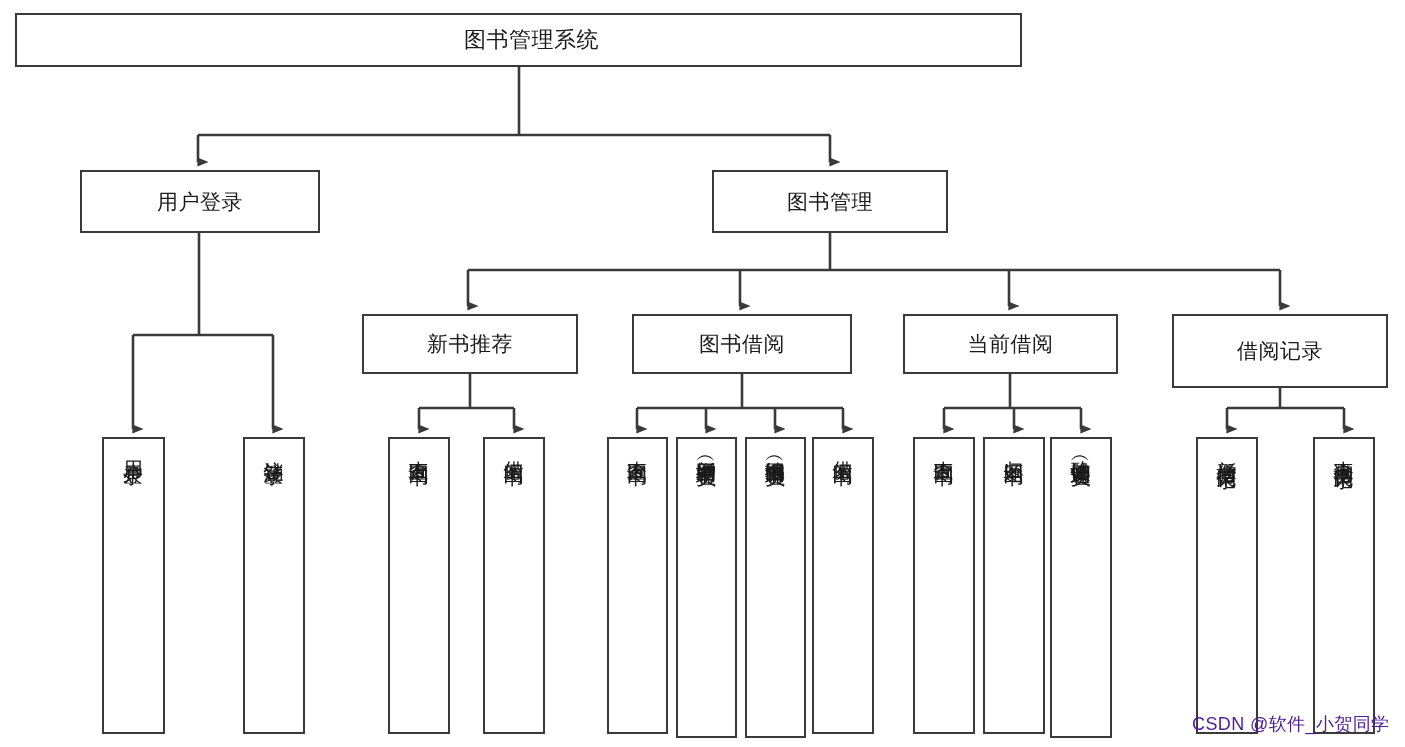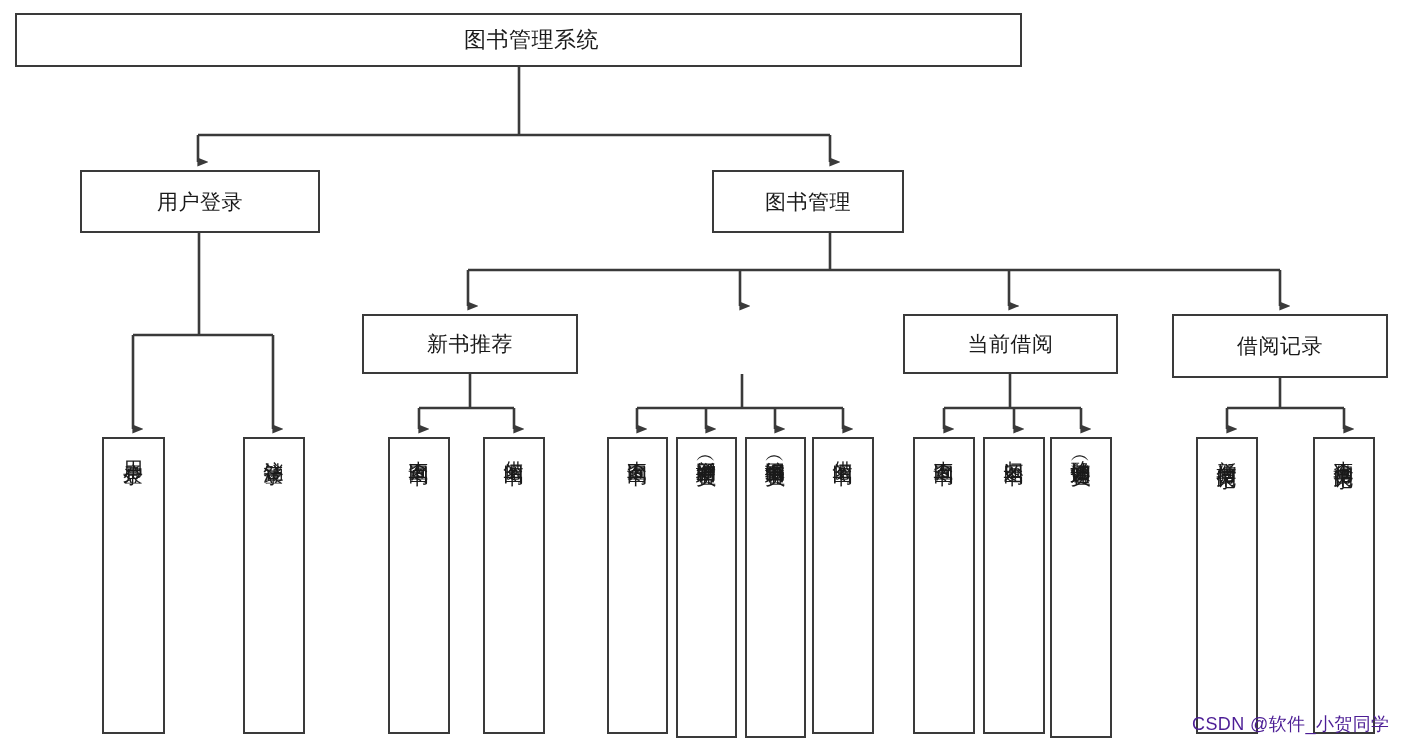--- a/index.html
+++ b/index.html
@@ -135,31 +135,34 @@
     </g>
   </svg>
 
   <div class="node horiz root" style="left: 15px; top: 13px; width: 1007px; height: 54px;">
     <span class="label">图书管理系统</span>
   </div>
 
   <div class="node horiz" style="left: 80px; top: 170px; width: 240px; height: 63px;">
     <span class="label">用户登录</span>
   </div>
-  <div class="node horiz" style="left: 712px; top: 170px; width: 192px; height: 63px; align-items: center;">
+  <div class="node horiz" style="left: 712px; top: 170px; width: 236px; height: 63px; align-items: center;">
     <span class="label">图书管理</span>
   </div>
 
   <div class="node horiz" style="left: 362px; top: 314px; width: 216px; height: 60px;">
     <span class="label">新书推荐</span>
   </div>
+  <div class="node horiz" style="left: 632px; top: 314px; width: 220px; height: 60px;">
+    <span class="label">图书借阅</span>
+  </div>
   <div class="node horiz" style="left: 903px; top: 314px; width: 215px; height: 60px; justify-content: center;">
     <span class="label">当前借阅</span>
   </div>
-  <div class="node horiz" style="left: 1172px; top: 314px; width: 216px; height: 64px;">
+  <div class="node horiz" style="left: 1172px; top: 314px; width: 216px; height: 74px;">
     <span class="label">借阅记录</span>
   </div>
 
   <div class="node vert" style="left: 102px; top: 437px; width: 63px; height: 297px;">
     <span class="label">用户登录</span>
   </div>
   <div class="node vert" style="left: 243px; top: 437px; width: 62px; height: 297px;">
     <span class="label">注销登录</span>
   </div>
   <div class="node vert" style="left: 388px; top: 437px; width: 62px; height: 297px;">

